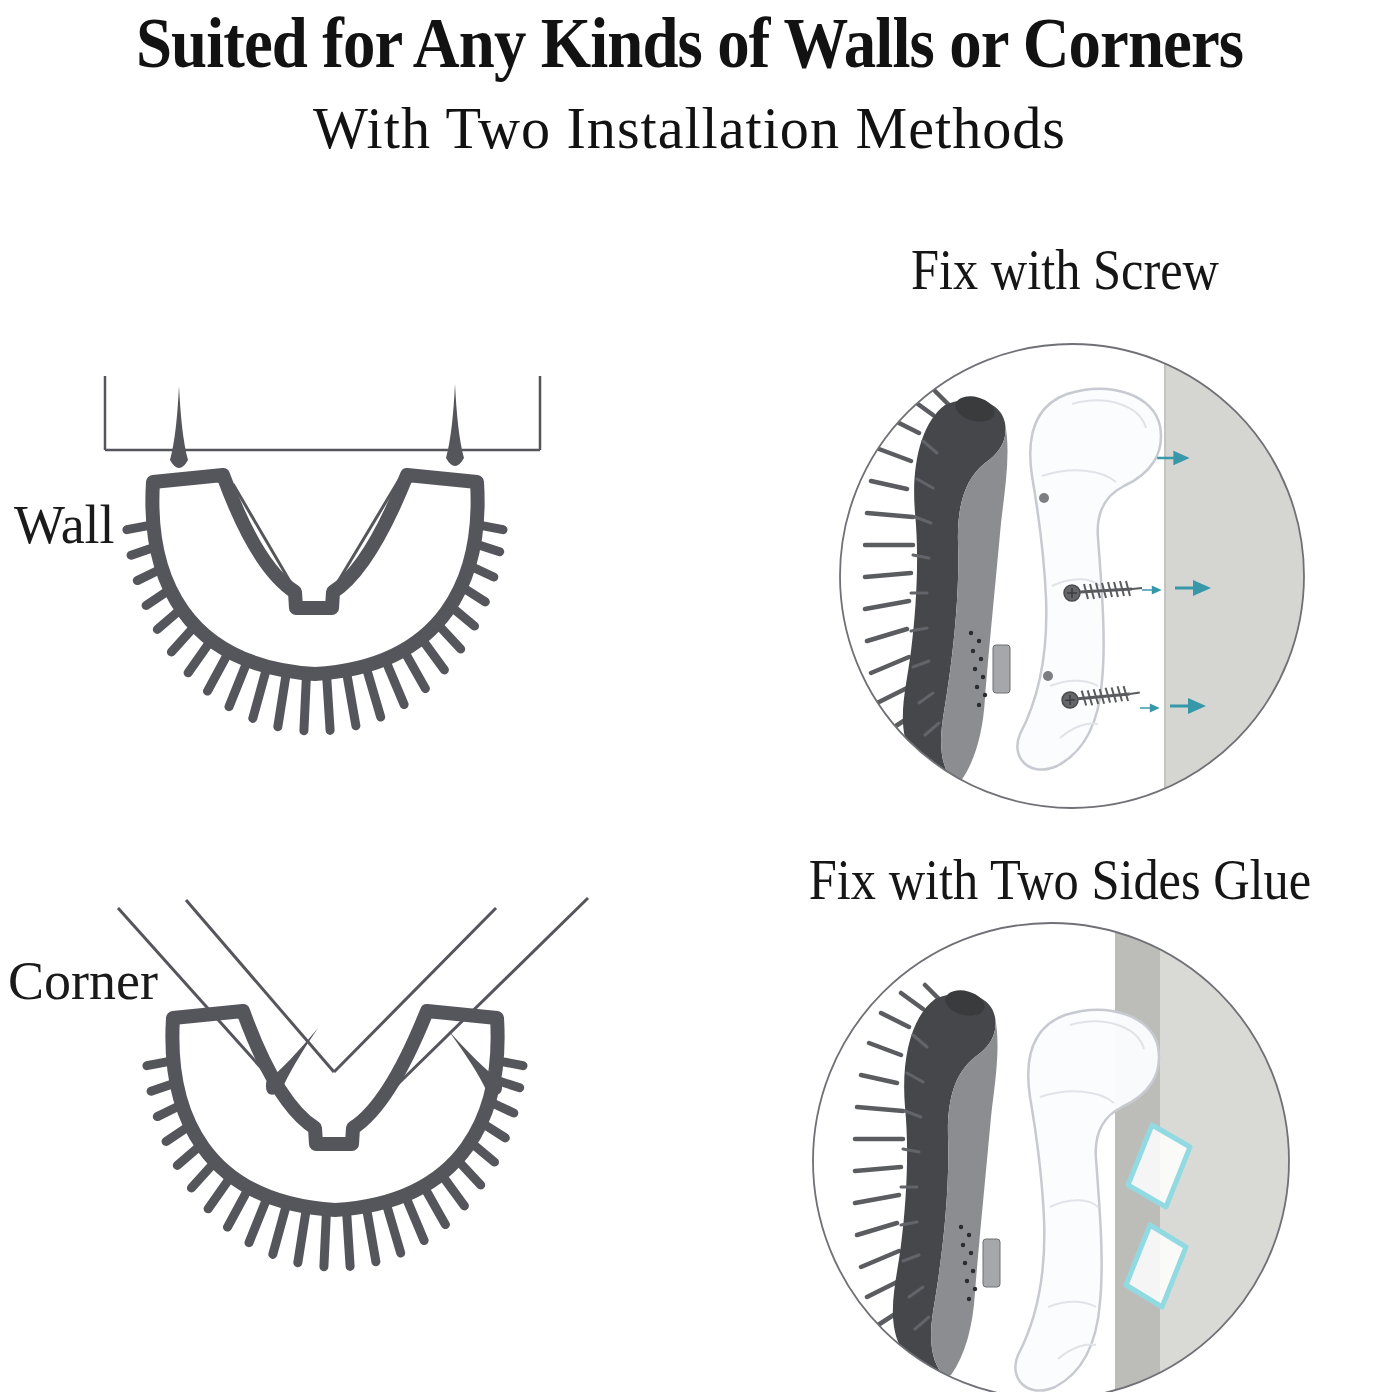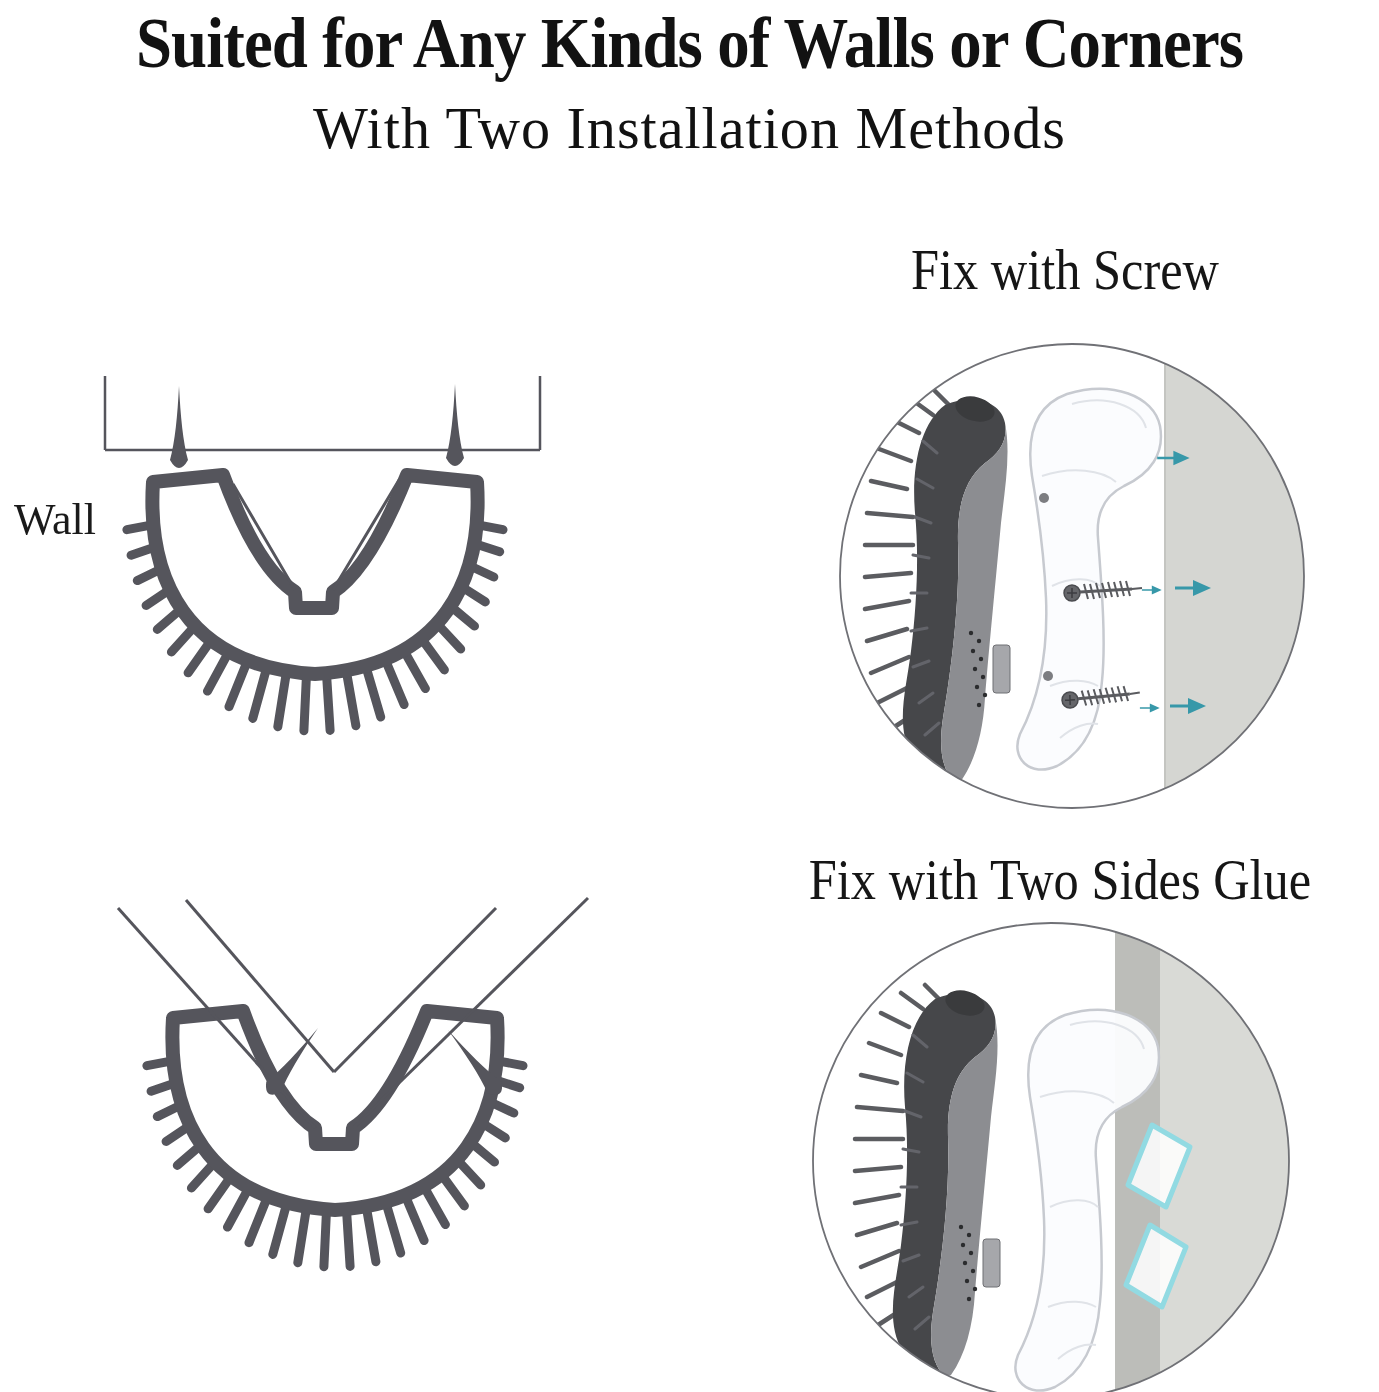--- a/index.html
+++ b/index.html
@@ -6,21 +6,21 @@
   #page{position:relative;width:1379px;height:1392px;background:#ffffff;overflow:hidden;
         font-family:"Liberation Serif", serif;color:#121212;padding-left:26px;}
   .abs{position:absolute;}
   #title{top:0px;left:0;width:1379px;text-align:center;font-size:72px;font-weight:bold;
          line-height:1.2;transform:scaleX(0.9);letter-spacing:-1px;white-space:nowrap;}
   #subtitle{top:94px;left:0;width:1379px;text-align:center;font-size:60px;font-weight:normal;
             transform:scaleX(0.97);letter-spacing:1px;white-space:nowrap;}
   .method-heading{font-size:56px;text-align:center;transform:scaleX(0.9);white-space:nowrap;color:#161616;}
   #heading-screw{top:238px;left:830px;width:470px;}
   #heading-glue{top:848px;left:770px;width:580px;}
-  .diagram-label{font-size:44px;color:#1a1a1a;text-align:right;}
+  .diagram-label{font-size:54px;color:#1a1a1a;text-align:right;}
   #label-wall{top:494px;left:14px;}
   #label-corner{top:950px;left:8px;}
   svg{display:block;}
 </style>
 </head>
 <body>
 
 <div id="page">
 
   <svg width="0" height="0" class="abs" aria-hidden="true">
@@ -99,20 +99,21 @@
     </g>
     <g transform="translate(145,108)">
       <use href="#brush-bristles"></use>
       <use href="#brush-body"></use>
       <path d="M88,16 L150,122 M254,12 L188,122" fill="none" stroke="#55555c" stroke-width="3"></path>
     </g>
     <use href="#screw-pin" transform="translate(179,26)"></use>
     <use href="#screw-pin" transform="translate(455,24)"></use>
   </svg>
 
+  <div class="abs diagram-label" id="label-corner">Corner</div>
   <svg class="abs" style="left:0;top:880px" width="700" height="512" viewBox="0 0 700 512">
     <g transform="translate(165,124)">
       <use href="#brush-bristles"></use>
       <use href="#brush-body"></use>
     </g>
     <g stroke="#55555c" stroke-width="3" fill="none">
       <path d="M118,28 L315,248"></path>
       <path d="M186,20 L334,192"></path>
       <path d="M496,28 L334,192"></path>
       <path d="M588,18 L353,248"></path>

